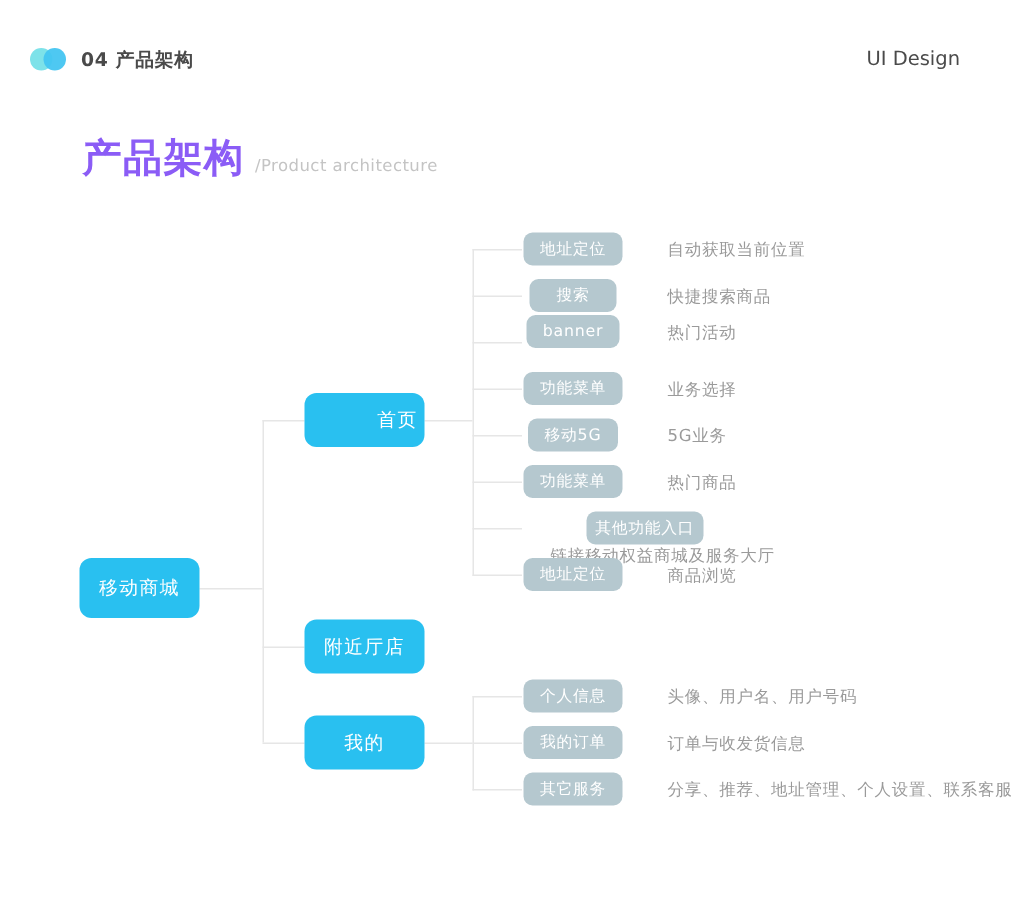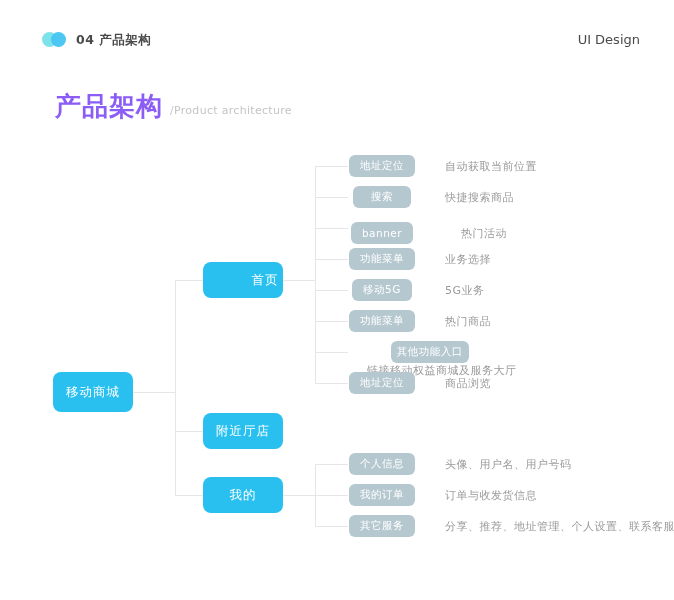--- a/index.html
+++ b/index.html
@@ -10,21 +10,21 @@
     --line-gray:#e6e6e6;
     --desc-gray:#9a9a9a;
   }
   *{box-sizing:border-box;}
   html,body{margin:0;padding:0;background:#fff;}
   .page{
     position:relative;width:674px;height:600px;background:#ffffff;overflow:hidden;
     font-family:"DejaVu Sans","Liberation Sans",sans-serif;
   }
   
-  .header{position:absolute;left:42px;right:34px;top:30px;height:20px;}
+  .header{position:absolute;left:20px;right:34px;top:30px;height:20px;}
   .dots{position:absolute;left:0;top:2px;width:24px;height:15px;}
   .dot{position:absolute;width:15px;height:15px;border-radius:50%;top:0;}
   .dot-teal{left:0;background:var(--dot-teal);}
   .dot-blue{left:9px;background:var(--dot-blue);opacity:.95;}
   .header-label{position:absolute;left:34px;top:2px;font-size:12.5px;font-weight:600;color:#4a4a4a;letter-spacing:.5px;white-space:nowrap;}
   .header-right{position:absolute;right:0;top:2px;font-size:13px;font-weight:500;color:#4a4a4a;white-space:nowrap;}
   
   .title-row{position:absolute;left:55px;top:92px;display:flex;align-items:flex-end;gap:7px;}
   .page-title{margin:0;font-size:26px;line-height:28px;font-weight:700;color:#8b5cf6;letter-spacing:1px;white-space:nowrap;}
   .page-subtitle{font-size:11px;color:#c4c4c4;padding-bottom:3px;white-space:nowrap;letter-spacing:.3px;}
@@ -102,21 +102,21 @@
           <span class="leaf-box">地址定位</span>
         </div>
       <span class="leaf-desc">自动获取当前位置</span>
     </div>
     <div class="leaf-row" style="top:186px;">
       <div class="leaf-wrap">
           <span class="leaf-box">搜索</span>
         </div>
       <span class="leaf-desc">快捷搜索商品</span>
     </div>
-    <div class="leaf-row" style="top:222px;gap:16px;">
+    <div class="leaf-row" style="top:210px;">
       <div class="leaf-wrap">
           <span class="leaf-box">banner</span>
         </div>
       <span class="leaf-desc">热门活动</span>
     </div>
     <div class="leaf-row" style="top:248px;">
       <div class="leaf-wrap">
           <span class="leaf-box">功能菜单</span>
         </div>
       <span class="leaf-desc">业务选择</span>

